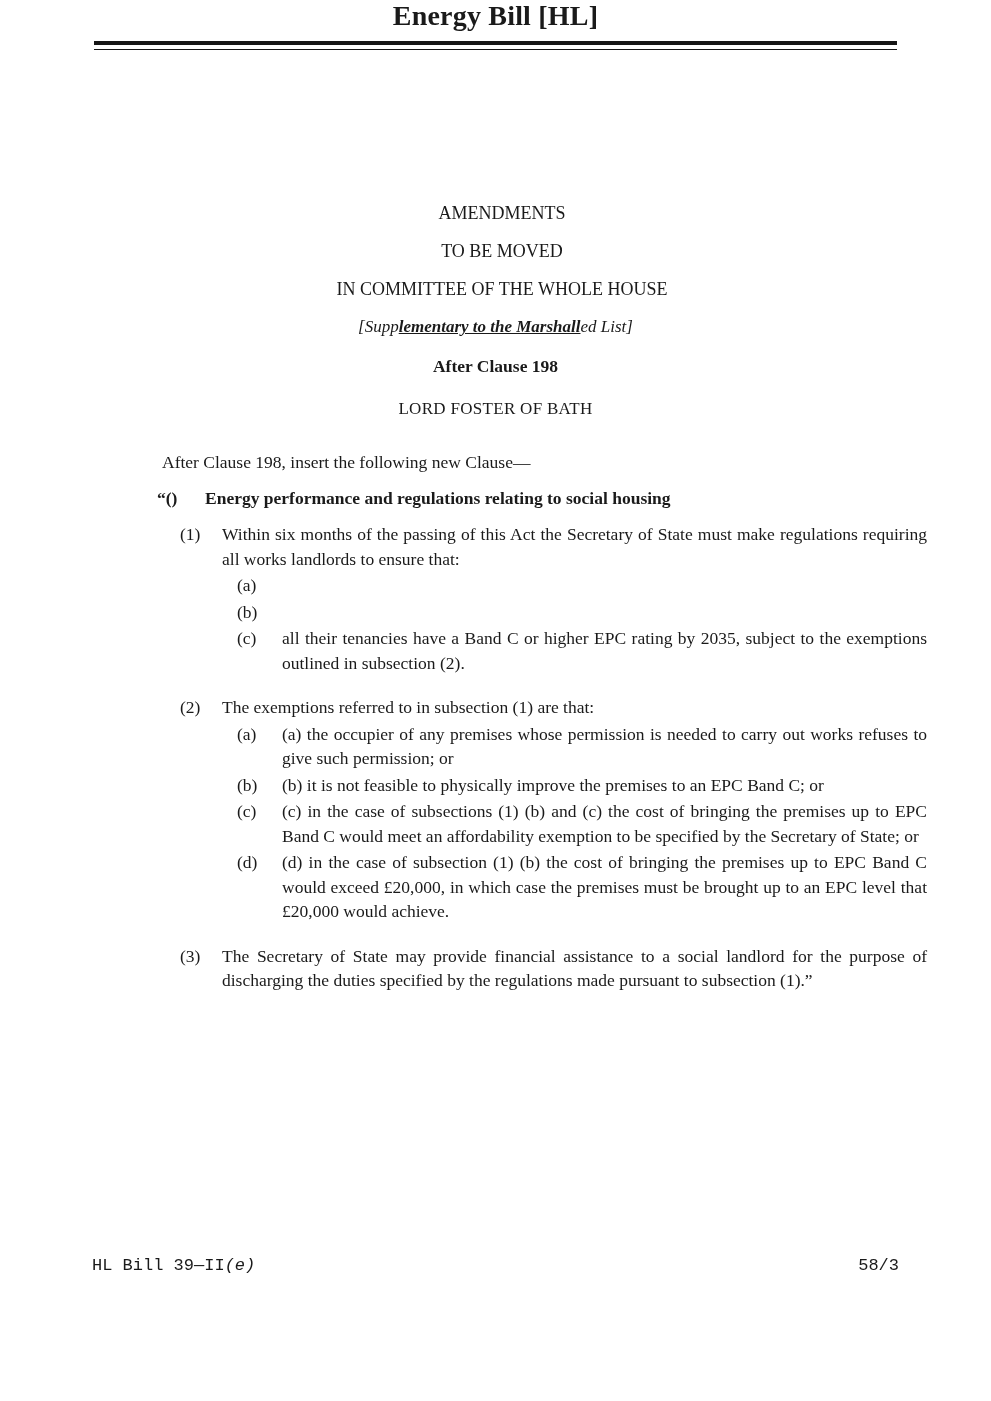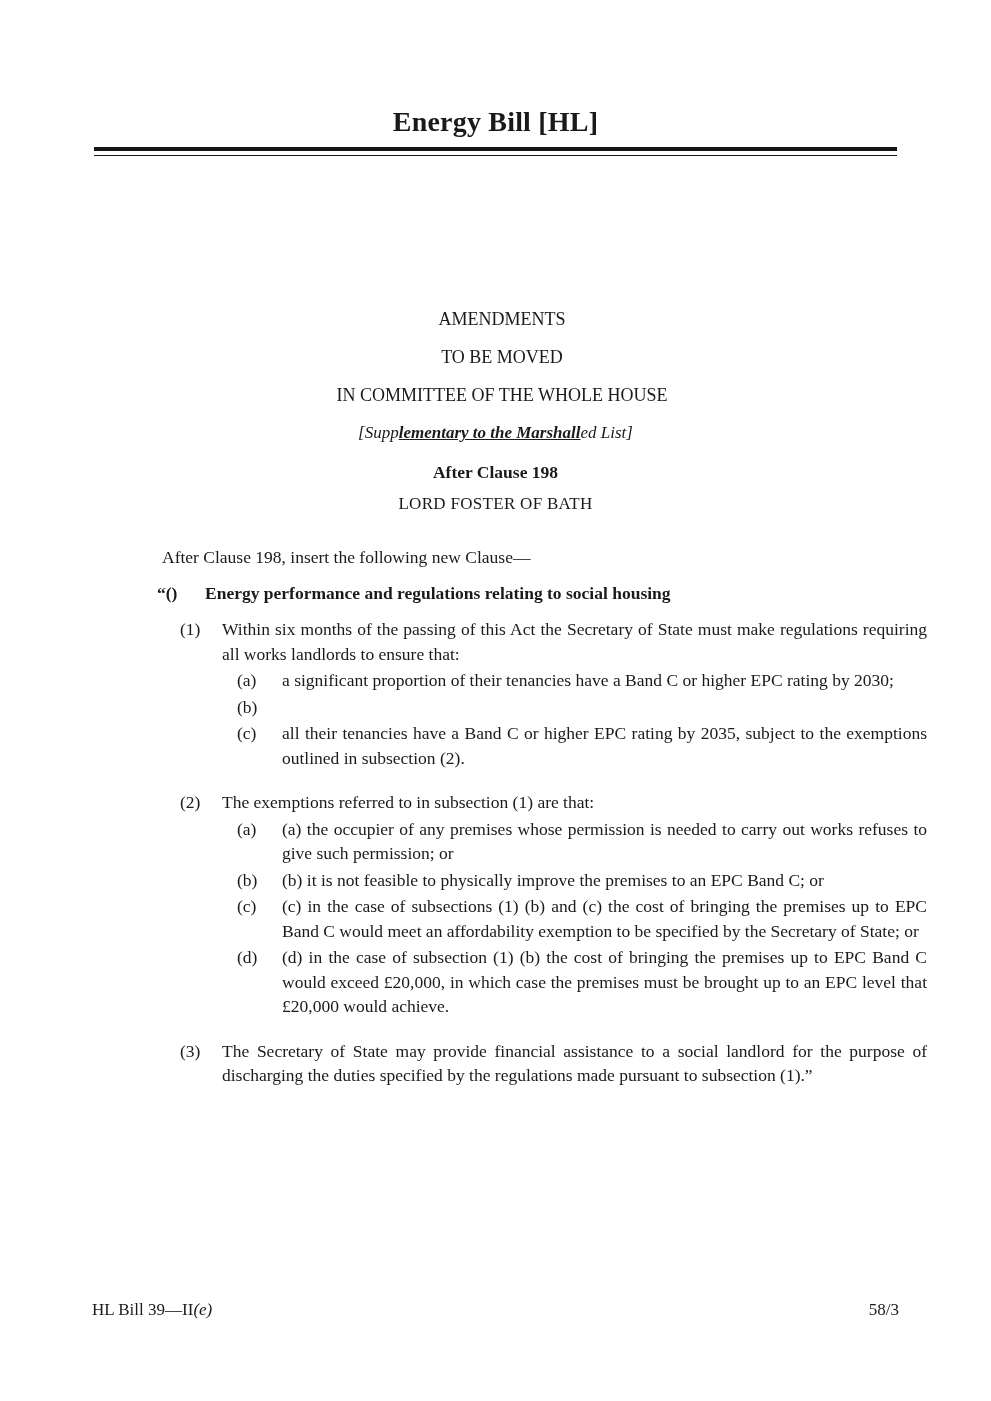--- a/index.html
+++ b/index.html
@@ -13,21 +13,20 @@
     position: relative;
     font-family: "Liberation Serif", "DejaVu Serif", serif;
     color: #1a1a1a;
     overflow: hidden;
   }
   .content {
     margin: 0 64px;
   }
   .title {
     margin: 0;
-    padding-top: 106px;
     text-align: center;
     font-size: 28px;
     font-weight: bold;
     letter-spacing: 0.2px;
   }
   .rule {
     width: 803px;
     height: 4px;
     margin: 9px auto 0 auto;
     border-top: 4px solid #151515;
@@ -48,21 +47,21 @@
     font-size: 17px;
     margin: 2px 0 19px 0;
   }
   .marshalled .ul {
     text-decoration: underline;
     font-weight: bold;
   }
   .clause-ref {
     font-weight: bold;
     font-size: 17.5px;
-    margin-bottom: 11px;
+    margin-bottom: 22px;
   }
   .lord {
     font-size: 17px;
     letter-spacing: 0.3px;
   }
   .intro {
     margin: 31px 0 0 98px;
     font-size: 17.5px;
     line-height: 24.5px;
   }
@@ -111,24 +110,25 @@
     margin-left: 173px;
   }
   .stext {
     flex: 1;
     text-align: justify;
   }
   .footer {
     position: absolute;
     left: 92px;
     right: 92px;
-    top: 1300px;
+    top: 1256px;
     display: flex;
     justify-content: space-between;
     font-size: 17px;
+    font-family: Liberation Mono, monospace;
   }
   .footer .it {
     font-style: italic;
   }
 </style>
 </head>
 <body>
 
 <div class="page">
 
@@ -155,21 +155,20 @@
 
     <div class="items">
 
       <div class="item">
         <div class="item-row">
           <span class="num">(1)</span>
           <span class="itext">Within six months of the passing of this Act the Secretary of State must make regulations requiring all works landlords to ensure that:</span>
         </div>
         <div class="sub-row">
           <span class="sletter">(a)</span>
-          <span class="stext">a significant proportion of their tenancies have a Band C or higher EPC rating by 2030;</span>
         </div>
         <div class="sub-row">
           <span class="sletter">(b)</span>
         </div>
         <div class="sub-row">
           <span class="sletter">(c)</span>
           <span class="stext">all their tenancies have a Band C or higher EPC rating by 2035, subject to the exemptions outlined in subsection (2).</span>
         </div>
       </div>
 

